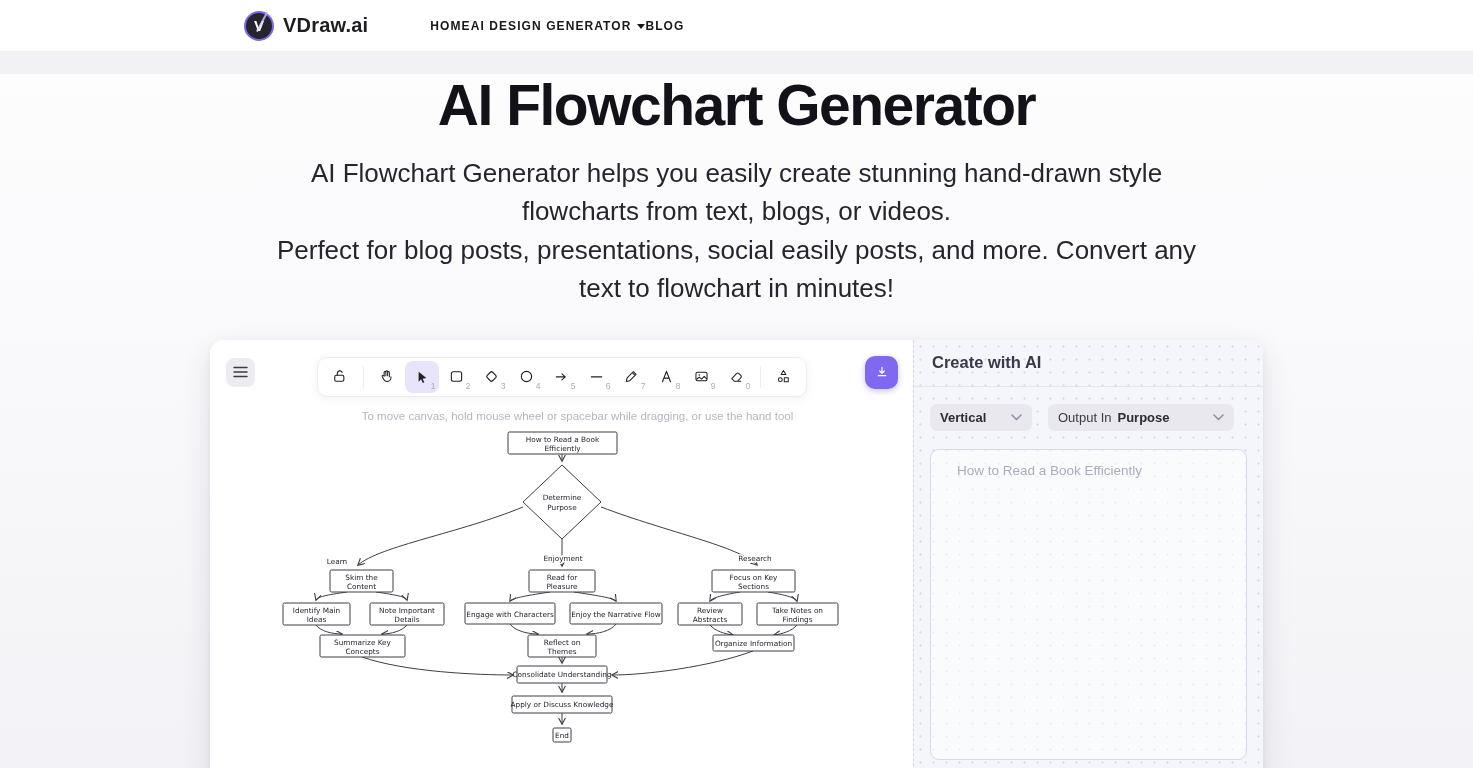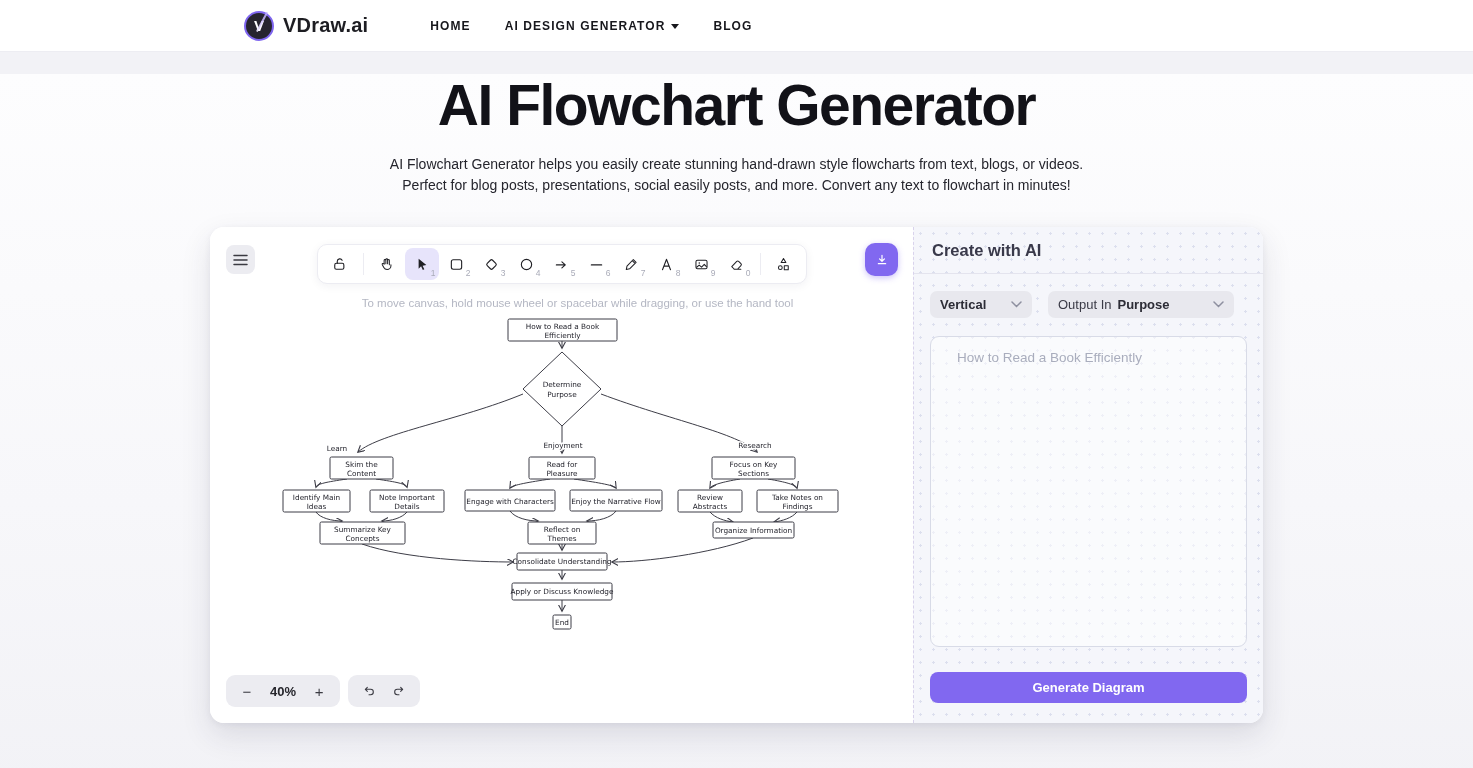--- a/index.html
+++ b/index.html
@@ -11,32 +11,32 @@
     display:flex; align-items:center; }
   .nav-inner { width:985px; margin:0 auto; display:flex; align-items:center; }
   .logo-wrap { display:flex; align-items:center; gap:9px; cursor:pointer; }
   .logo-badge { width:30px; height:30px; border-radius:50%;
     background:#26242f; border:2.5px solid #7f66ef; color:#fff;
     display:flex; align-items:center; justify-content:center;
     font-weight:bold; font-size:15px; position:relative; }
   .logo-badge::after{ content:""; position:absolute; width:2px; height:22px;
     background:linear-gradient(#b9a8ff,#efeaff); transform:rotate(28deg); top:-2px; left:15px; border-radius:2px; opacity:.85;}
   .brand { font-size:20px; font-weight:800; color:#1d1d22; letter-spacing:.2px; }
-  .nav-links { display:flex; align-items:flex-end; gap:34px; margin-left:62px; }
+  .nav-links { display:flex; align-items:flex-end; margin-left:62px; }
   .nav-link { font-size:12px; font-weight:700; letter-spacing:.09em; color:#17171c;
     text-transform:uppercase; cursor:pointer; display:flex; align-items:center; gap:6px; }
   .caret { width:0; height:0; border-left:4px solid transparent; border-right:4px solid transparent;
     border-top:5px solid #17171c; margin-top:1px; }
 
   
   .page { height:716px; background:linear-gradient(180deg,#fdfdfe 0%, #f7f7fa 60%, #f2f2f6 100%); }
   .hero-title { text-align:center; margin-top:22px; font-size:57px; line-height:1.12;
     font-weight:800; color:#121218; letter-spacing:-1.5px; }
   .hero-desc { text-align:center; margin:16px auto 0; max-width:960px;
-    font-size:14px; line-height:1.48; color:#25252d; }
+    font-size:26px; line-height:1.48; color:#25252d; }
 
   
   .card { width:1053px; height:496px; margin:32px auto 0; background:#fff;
     border-radius:14px; box-shadow:0 12px 30px rgba(40,40,70,.12), 0 2px 6px rgba(40,40,70,.06);
     display:flex; overflow:hidden; position:relative; }
 
   
   .canvas-area { position:relative; flex:1; background:#fff; }
   .hamburger-btn { position:absolute; top:18px; left:16px; width:29px; height:29px;
     background:#ececf1; border:none; border-radius:8px; display:flex;

